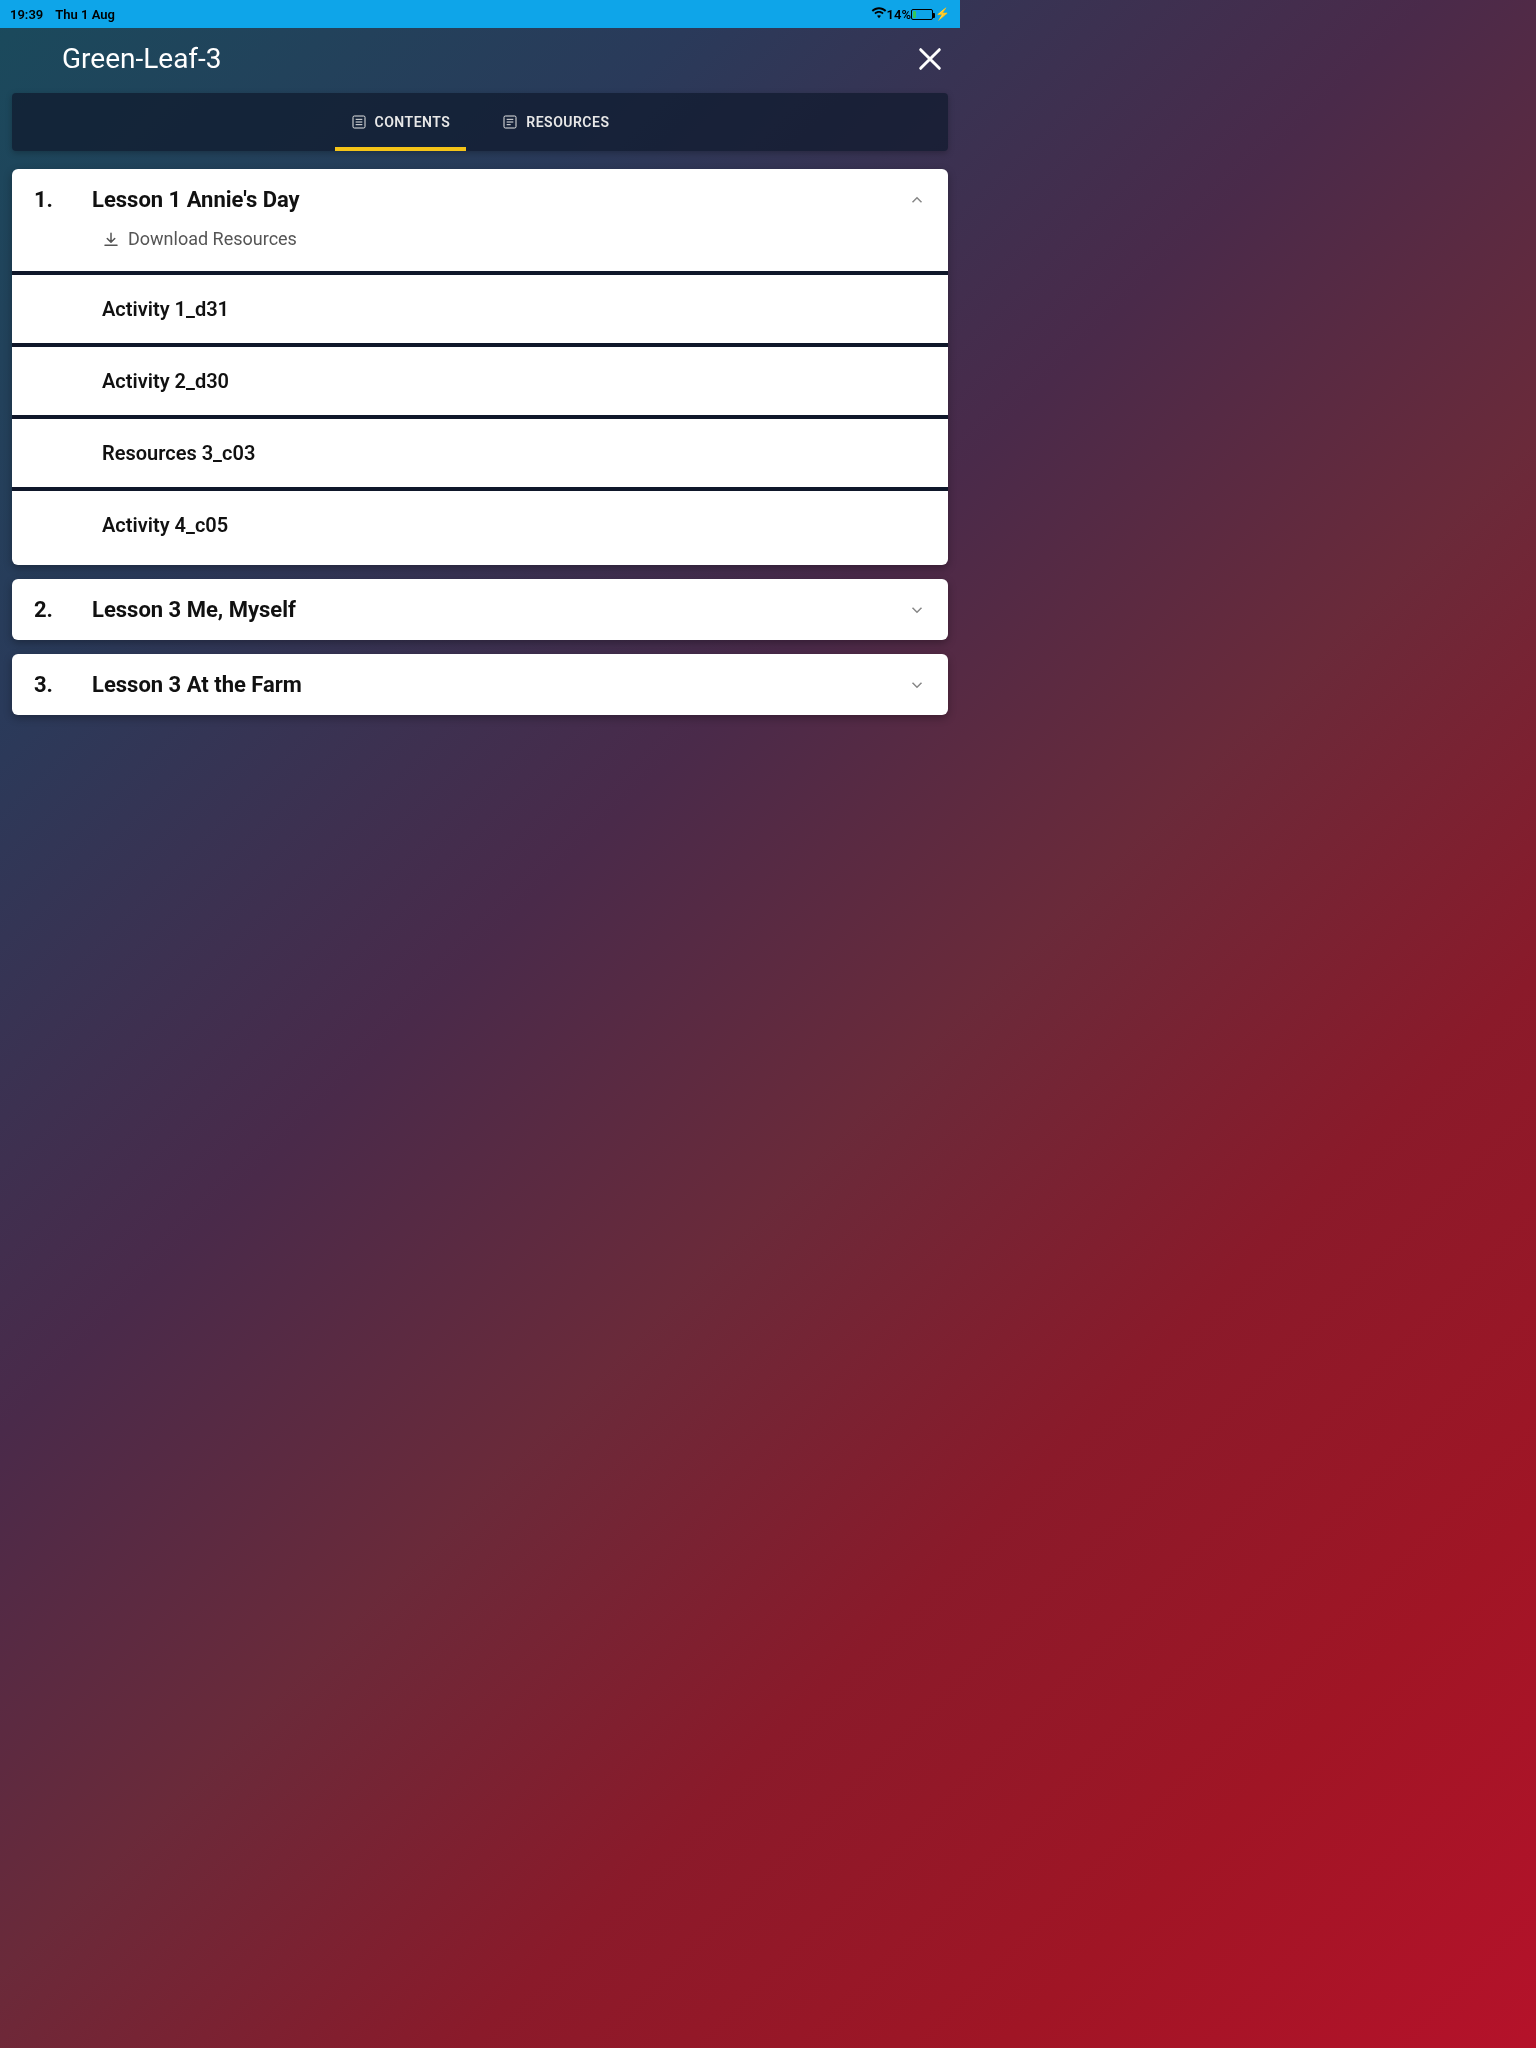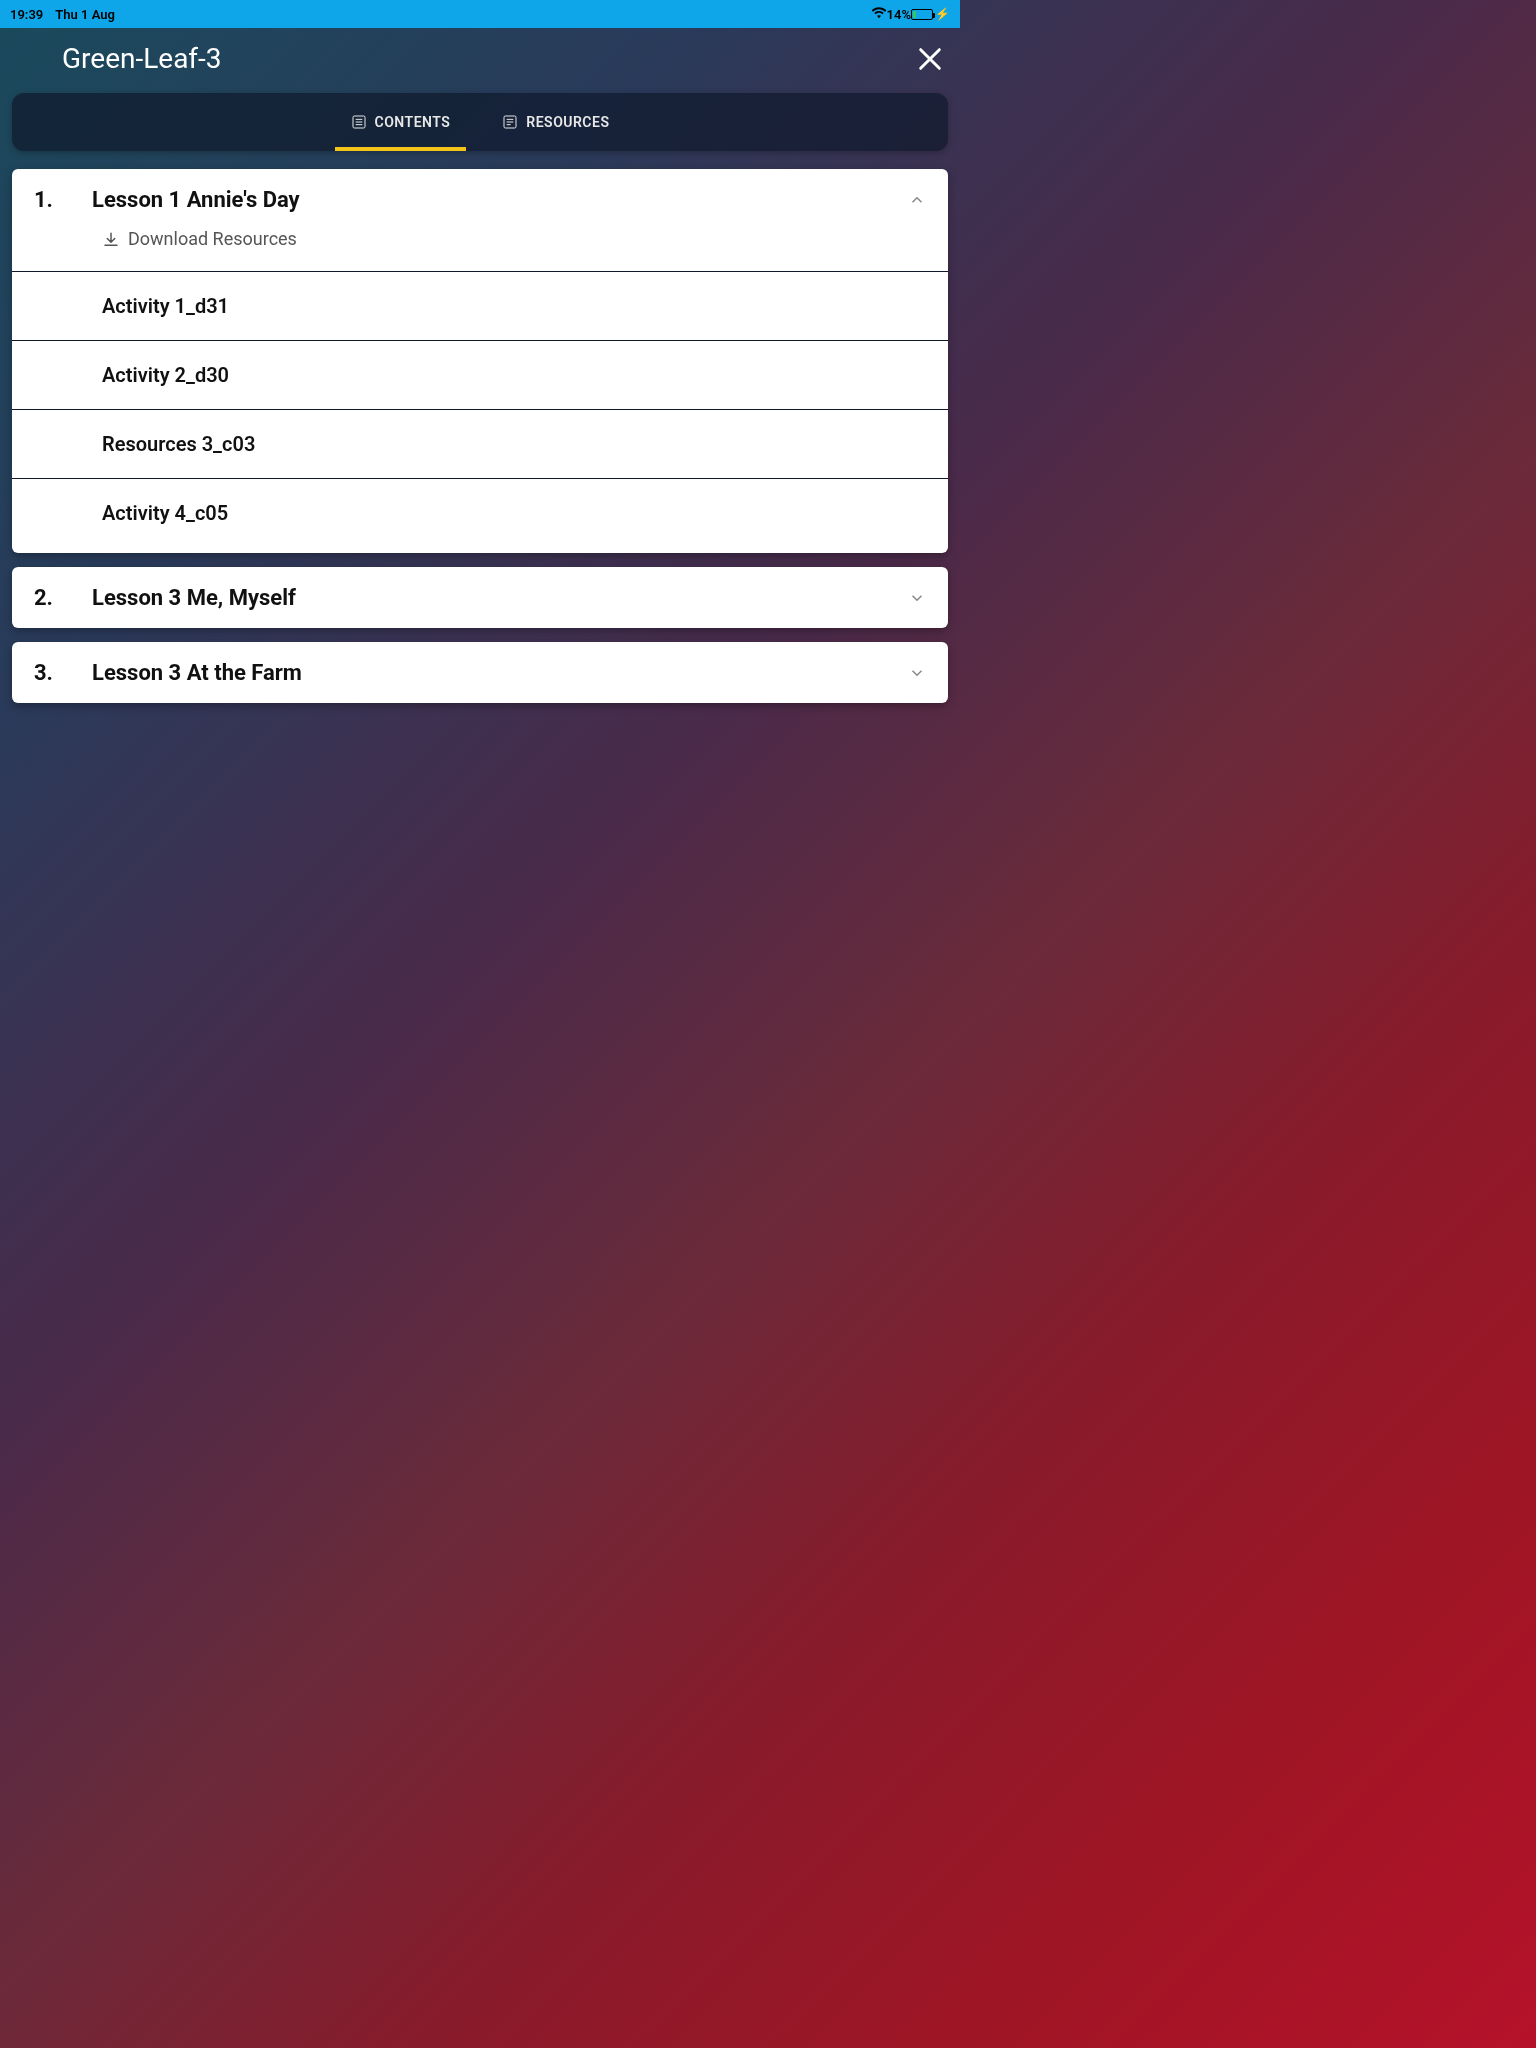--- a/index.html
+++ b/index.html
@@ -48,21 +48,21 @@
     width: 28px; height: 28px;
     color: #fff;
     cursor: pointer;
   }
   .close-btn svg { width: 100%; height: 100%; }
 
   
   .tabs-bar {
     margin: 0 12px;
     background: rgba(15, 25, 45, 0.72);
-    border-radius: 12px;
+    border-radius: 4px;
     height: 58px;
     display: flex;
     align-items: stretch;
     justify-content: center;
     gap: 40px;
     box-shadow: 0 2px 6px rgba(0,0,0,0.25);
   }
   .tab {
     display: flex;
     align-items: center;
@@ -127,21 +127,21 @@
     padding: 4px 22px 22px 90px;
     gap: 8px;
     color: #555;
     font-size: 18px;
     cursor: pointer;
   }
   .download-row .dl-icon { width: 18px; height: 18px; position: relative; top: 1px; }
   .download-row .dl-icon svg { width: 100%; height: 100%; }
 
   .activity-row {
-    border-top: 1px solid #0f172a;
+    border-top: 4px solid #0f172a;
     padding: 22px 22px 22px 90px;
     font-size: 20px;
     font-weight: 600;
     color: #111;
     cursor: pointer;
   }
   .activity-row:last-child { padding-bottom: 28px; }
 </style>
 </head>
 <body>

